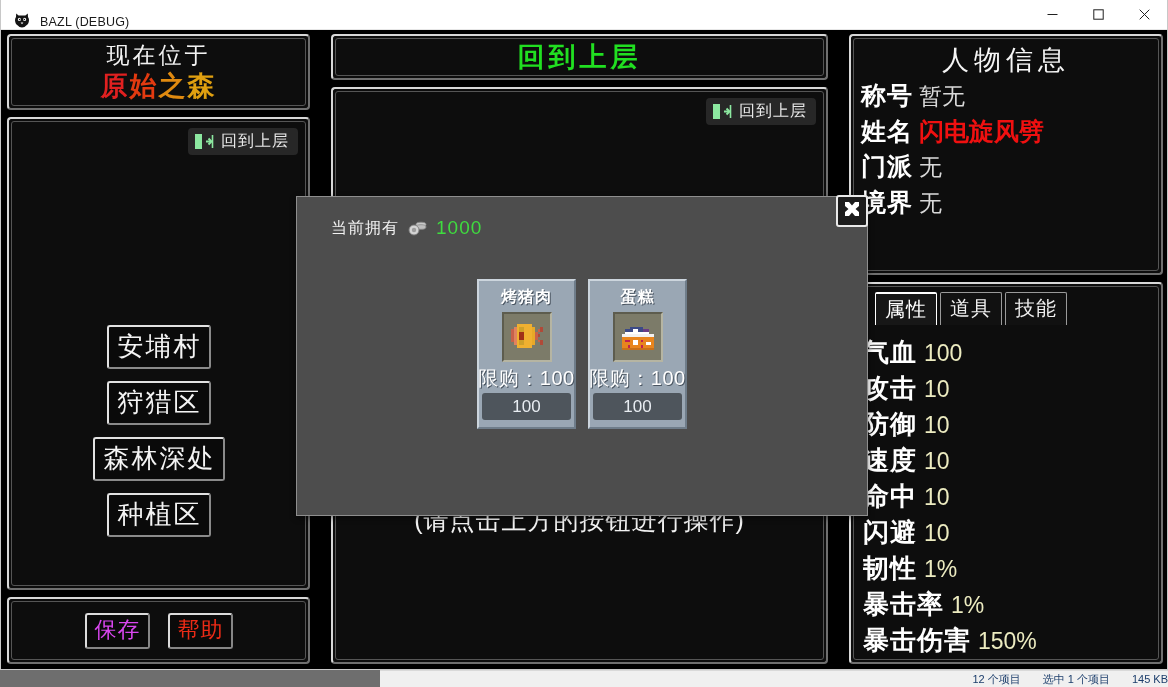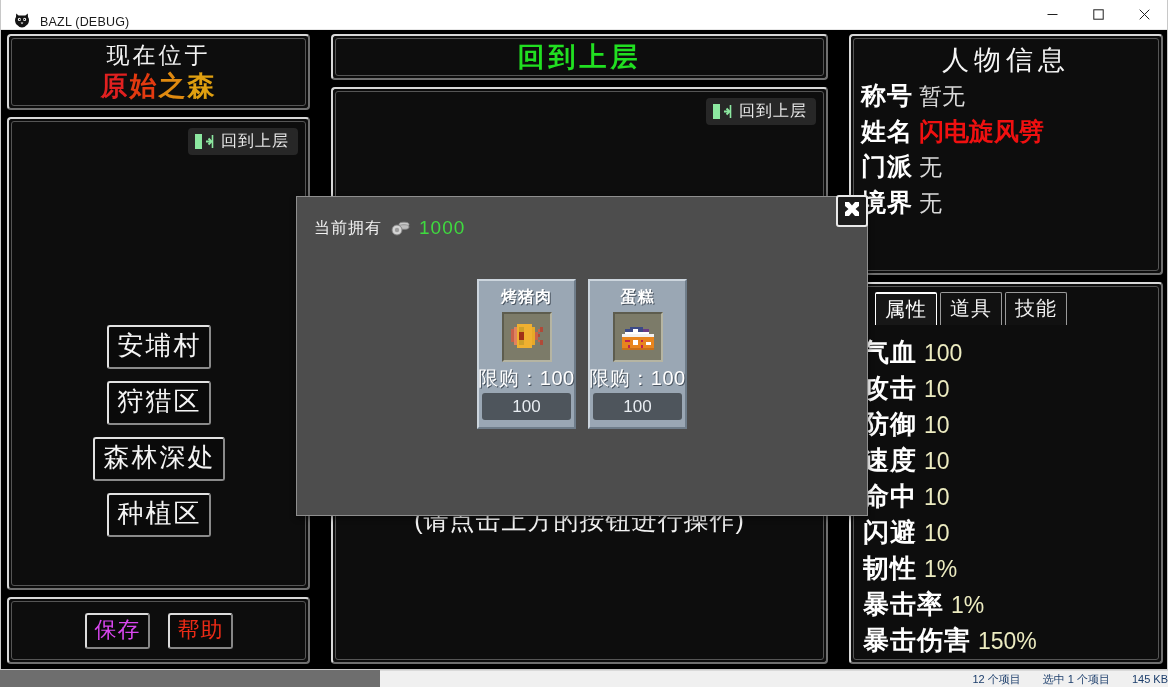--- a/index.html
+++ b/index.html
@@ -182,21 +182,20 @@
   .choice-btn {
     background: #0a0a0a;
     border: 2px solid;
     border-color: #e2e2e2 #8a8a8a #8a8a8a #e2e2e2;
     border-radius: 3px;
     color: #f4f4f4;
     font-size: 26px;
     letter-spacing: 2px;
     line-height: 30px;
     padding: 4px 7px 6px 9px;
-    font-family: Liberation Serif, serif;
   }
 
   #left-footer {
     height: 67px;
     display: flex; align-items: center; justify-content: center;
     gap: 18px;
   }
   .foot-btn {
     background: #0a0a0a;
     border: 2px solid;
@@ -337,21 +336,21 @@
     left: 296px; top: 196px;
     width: 572px; height: 320px;
     background: #4d4d4d;
     border: 1px solid #8e8e8e;
     pointer-events: auto;
     box-shadow: 0 2px 6px rgba(0,0,0,.45);
   }
   #modal-coins {
     display: flex; align-items: center;
     gap: 9px;
-    padding: 20px 0 0 17px;
+    padding: 20px 0 0 34px;
   }
   #modal-coins .lbl {
     color: #f2f2f2;
     font-size: 16px;
     letter-spacing: 1px;
   }
   #modal-coins .amt {
     color: #3fdb3f;
     font-size: 19px;
     letter-spacing: 1px;

